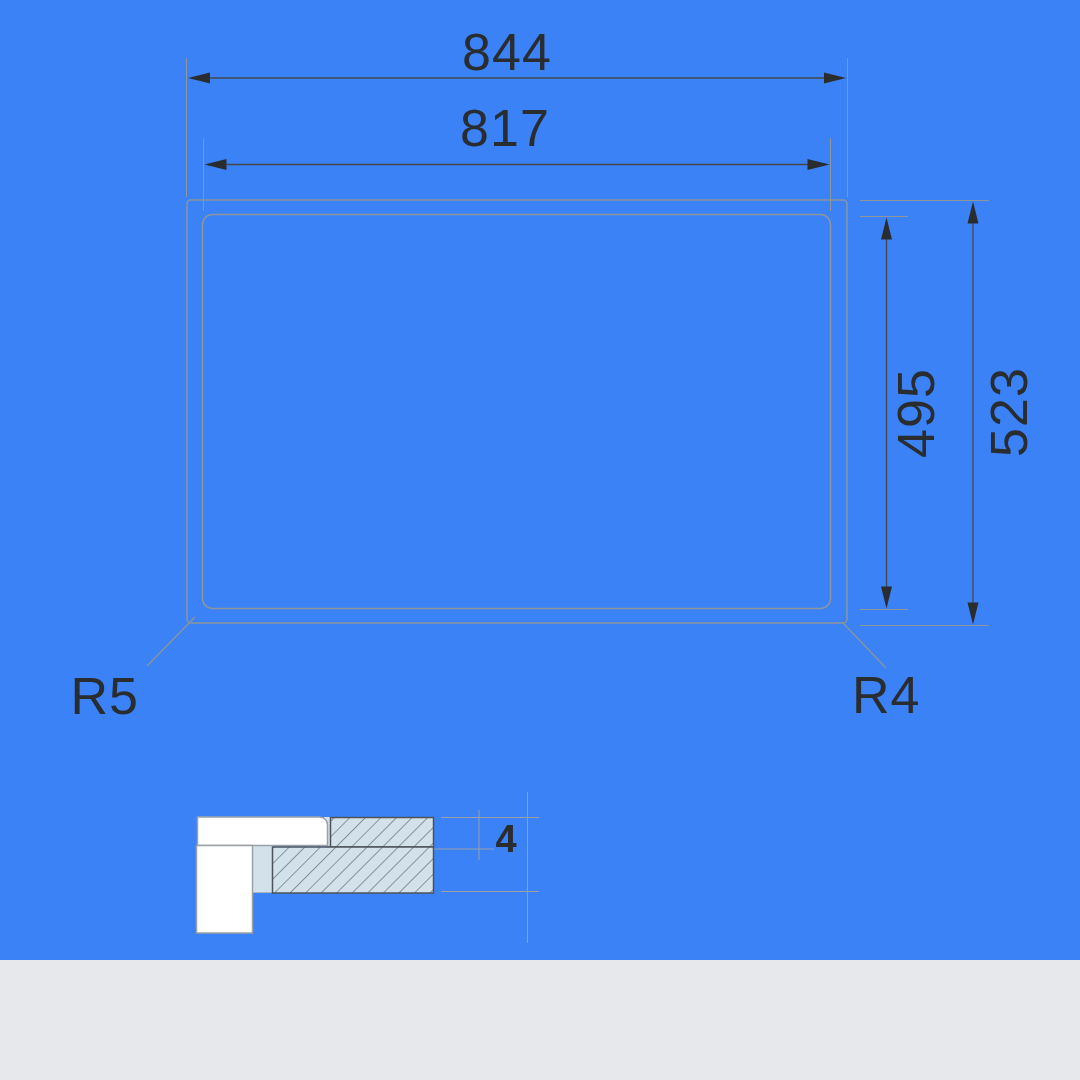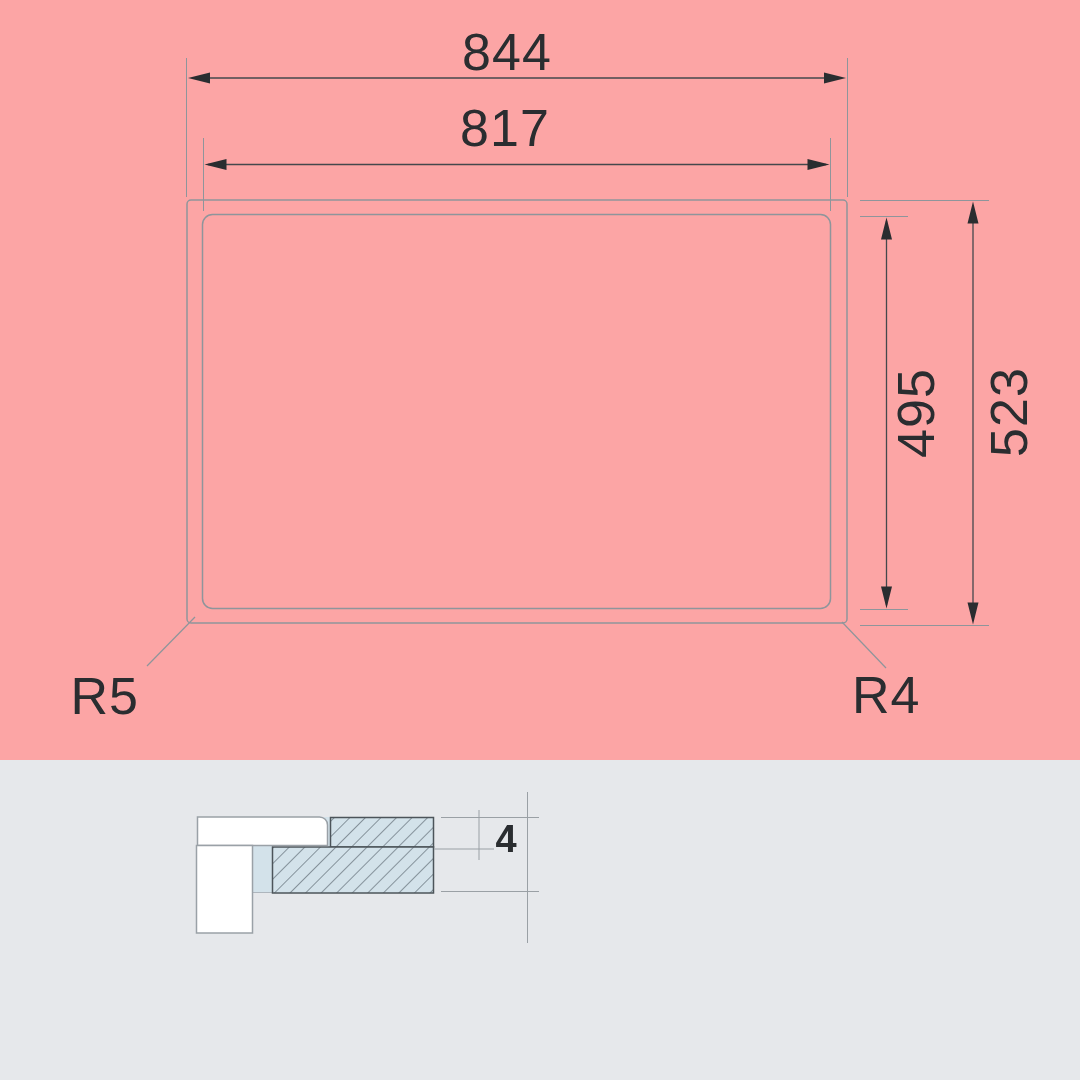--- a/index.html
+++ b/index.html
@@ -6,22 +6,22 @@
     margin: 0;
     padding: 0;
     width: 1080px;
     height: 1080px;
     background: #e6e8eb;
     overflow: hidden;
   }
   .stage {
     position: relative;
     width: 1080px;
-    height: 760px;
-    background: #fca5a5;
+    height: 960px;
+    background: #3b82f6;
   }
   svg {
     display: block;
   }
   text {
     font-family: "Liberation Sans", sans-serif;
     fill: #2a2d30;
     letter-spacing: 1px;
   }
   .dim-label { font-size: 52px; font-weight: 400; }

